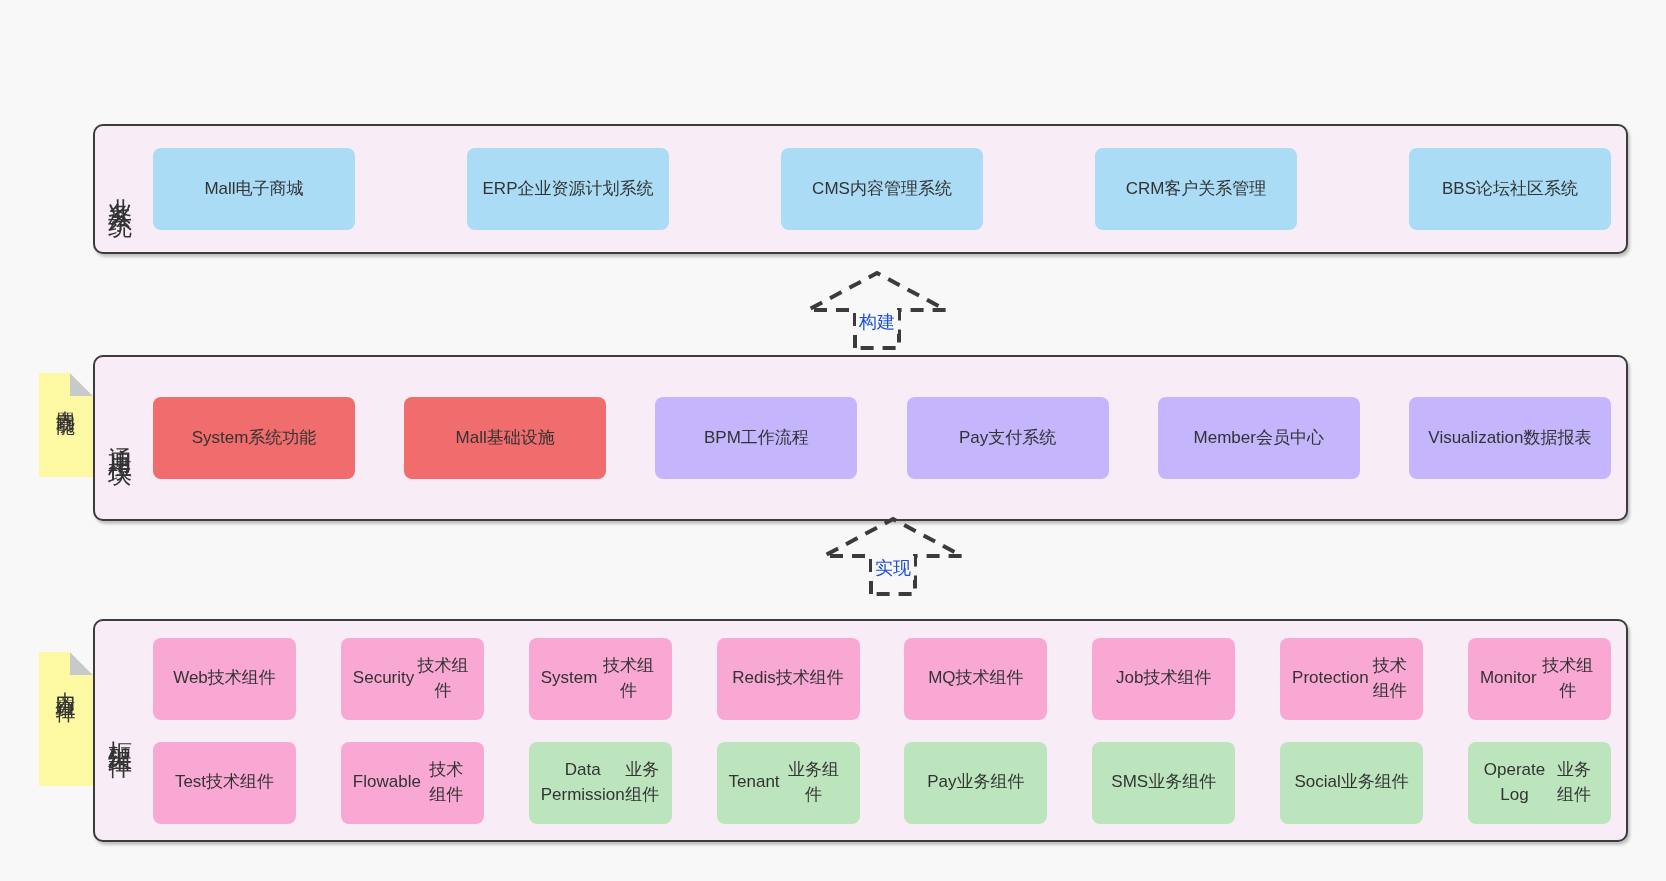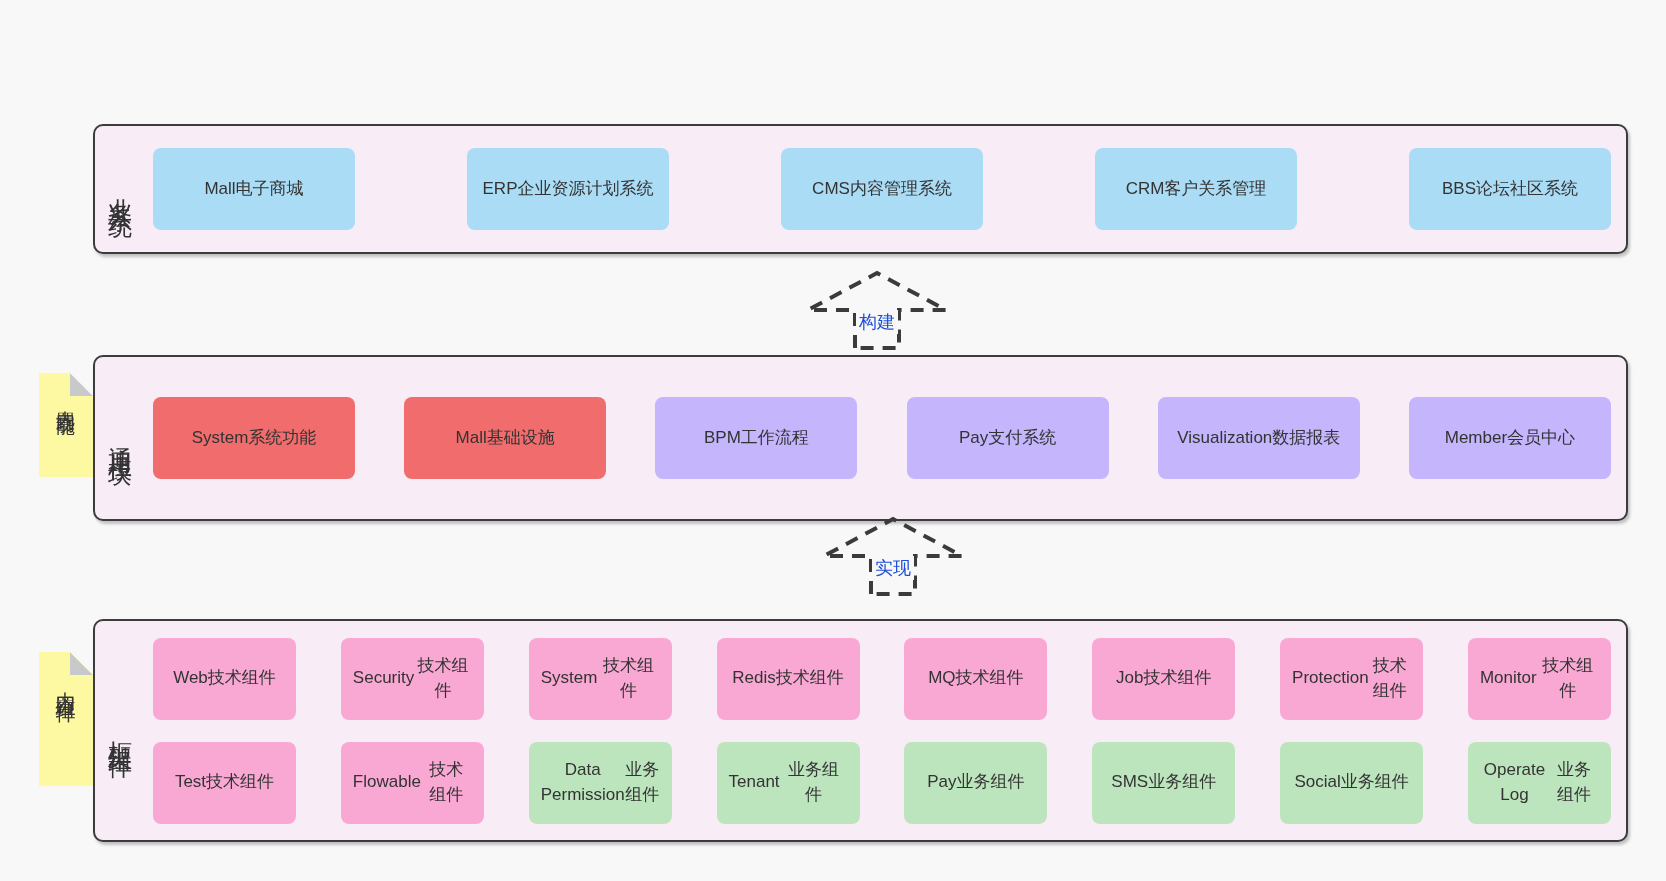--- a/index.html
+++ b/index.html
@@ -145,26 +145,26 @@
       </div>
       <div class="box box--w6 box--pink">
         <span>BPM</span>
         <span>工作流程</span>
       </div>
       <div class="box box--w6 box--pink">
         <span>Pay</span>
         <span>支付系统</span>
       </div>
       <div class="box box--w6 box--pink">
+        <span>Member</span>
+        <span>会员中心</span>
+      </div>
+      <div class="box box--w6 box--pink">
         <span>Visualization</span>
         <span>数据报表</span>
-      </div>
-      <div class="box box--w6 box--pink">
-        <span>Member</span>
-        <span>会员中心</span>
       </div>
     </div>
   </div>
 
   <div class="arrow arrow-2">
     <svg viewBox="0 0 142 78">
       <path d="M 49 77 L 49 39 L 2 39 L 71 2 L 140 39 L 93 39 L 93 77 Z" fill="none" stroke="#3b3b3b" stroke-width="4" stroke-dasharray="13 9"></path>
     </svg>
     <span class="arrow-label">实现</span>
   </div>

